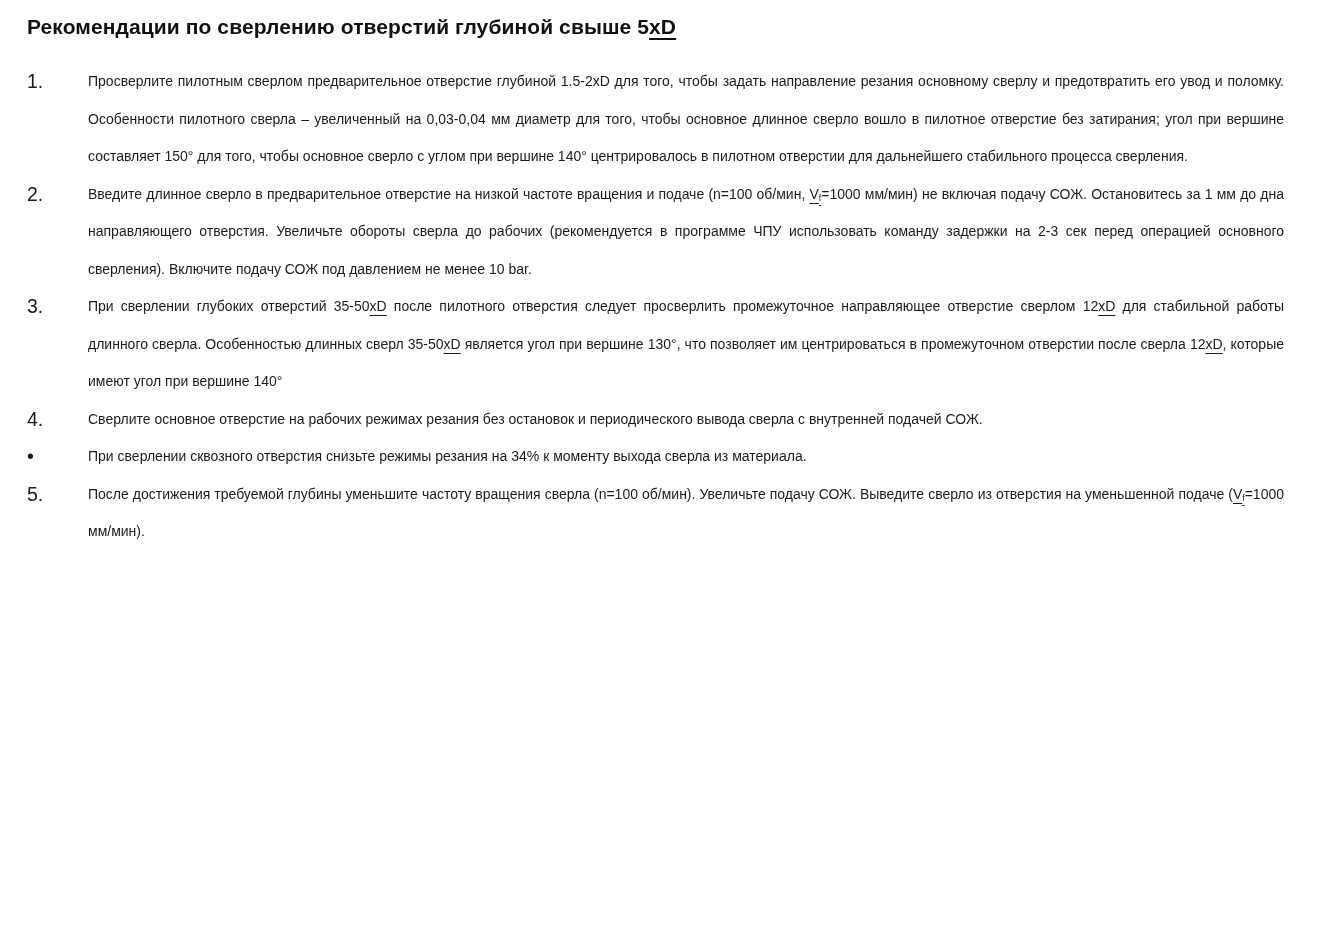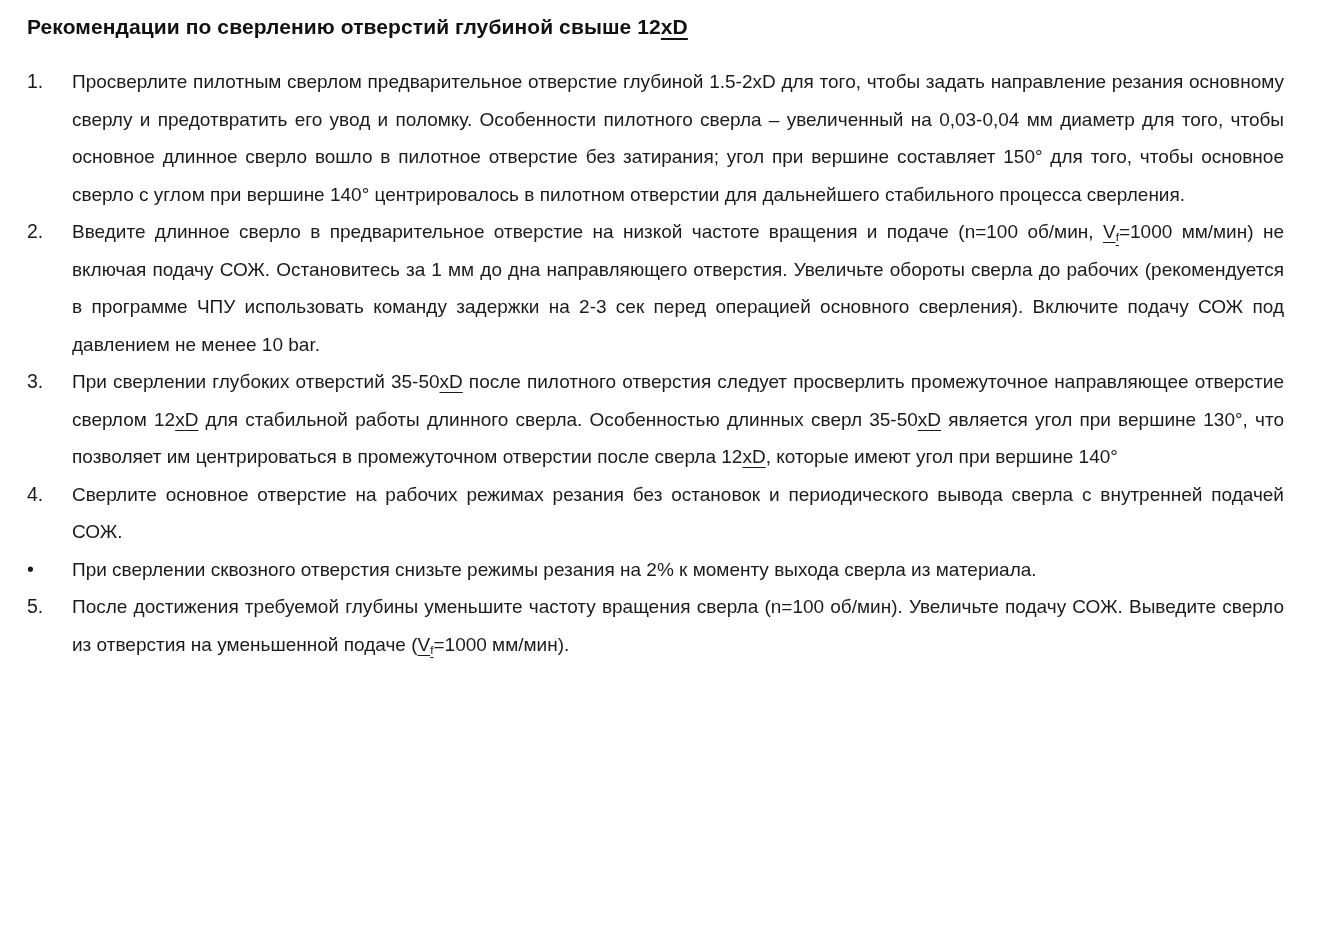--- a/index.html
+++ b/index.html
@@ -38,64 +38,65 @@
     align-items: flex-start;
   }
   .marker {
     flex: 0 0 45px;
     font-size: 19.5px;
     line-height: 37.5px;
     text-align: left;
   }
   .body {
     flex: 1 1 auto;
-    font-size: 19px;
+    font-size: 14px;
     line-height: 37.5px;
     text-align: justify;
     text-justify: inter-word;
+    margin-left: 16px;
   }
   .spell {
     text-decoration-line: underline;
     text-decoration-style: wavy;
     text-decoration-color: #e03a2e;
     text-decoration-thickness: 1.5px;
     text-underline-offset: 4px;
     text-decoration-skip-ink: none;
     text-decoration: underline;
   }
   sub {
     font-size: 0.62em;
     line-height: 0;
     vertical-align: -0.25em;
   }
 </style>
 </head>
 <body>
 
 <div class="page">
-  <h1 class="doc-title" id="doc-title"><span>Рекомендации по сверлению отверстий глубиной свыше 12</span><span class="spell">xD</span></h1>
+  <h1 class="doc-title" id="doc-title"><span>Рекомендации по сверлению отверстий глубиной свыше 5</span><span class="spell">xD</span></h1>
   <div class="list" id="doc-list">
       <div class="item">
         <span class="marker">1.</span>
         <div class="body"><span>Просверлите пилотным сверлом предварительное отверстие глубиной 1.5-2хD для того, чтобы задать направление резания основному сверлу и предотвратить его увод и поломку. Особенности пилотного сверла – увеличенный на 0,03-0,04 мм диаметр для того, чтобы основное длинное сверло вошло в пилотное отверстие без затирания; угол при вершине составляет 150° для того, чтобы основное сверло с углом при вершине 140° центрировалось в пилотном отверстии для дальнейшего стабильного процесса сверления.</span></div>
       </div>
       <div class="item">
         <span class="marker">2.</span>
         <div class="body"><span>Введите длинное сверло в предварительное отверстие на низкой частоте вращения и подаче (n=100 об/мин, </span><span class="spell">V</span><sub class="spell">f</sub><span>=1000 мм/мин) не включая подачу СОЖ. Остановитесь за 1 мм до дна направляющего отверстия. Увеличьте обороты сверла до рабочих (рекомендуется в программе ЧПУ использовать команду задержки на 2-3 сек перед операцией основного сверления). Включите подачу СОЖ под давлением не менее 10 bar.</span></div>
       </div>
       <div class="item">
         <span class="marker">3.</span>
         <div class="body"><span>При сверлении глубоких отверстий 35-50</span><span class="spell">хD</span><span> после пилотного отверстия следует просверлить промежуточное направляющее отверстие сверлом 12</span><span class="spell">хD</span><span> для стабильной работы длинного сверла. Особенностью длинных сверл 35-50</span><span class="spell">хD</span><span> является угол при вершине 130°, что позволяет им центрироваться в промежуточном отверстии после сверла 12</span><span class="spell">хD</span><span>, которые имеют угол при вершине 140°</span></div>
       </div>
       <div class="item">
         <span class="marker">4.</span>
         <div class="body"><span>Сверлите основное отверстие на рабочих режимах резания без остановок и периодического вывода сверла с внутренней подачей СОЖ.</span></div>
       </div>
       <div class="item">
         <span class="marker">•</span>
-        <div class="body"><span>При сверлении сквозного отверстия снизьте режимы резания на 2% к моменту выхода сверла из материала.</span></div>
+        <div class="body"><span>При сверлении сквозного отверстия снизьте режимы резания на 34% к моменту выхода сверла из материала.</span></div>
       </div>
       <div class="item">
         <span class="marker">5.</span>
         <div class="body"><span>После достижения требуемой глубины уменьшите частоту вращения сверла (n=100 об/мин). Увеличьте подачу СОЖ. Выведите сверло из отверстия на уменьшенной подаче (</span><span class="spell">V</span><sub class="spell">f</sub><span>=1000 мм/мин).</span></div>
       </div>
     </div>
 </div>
 
 </body></html>

